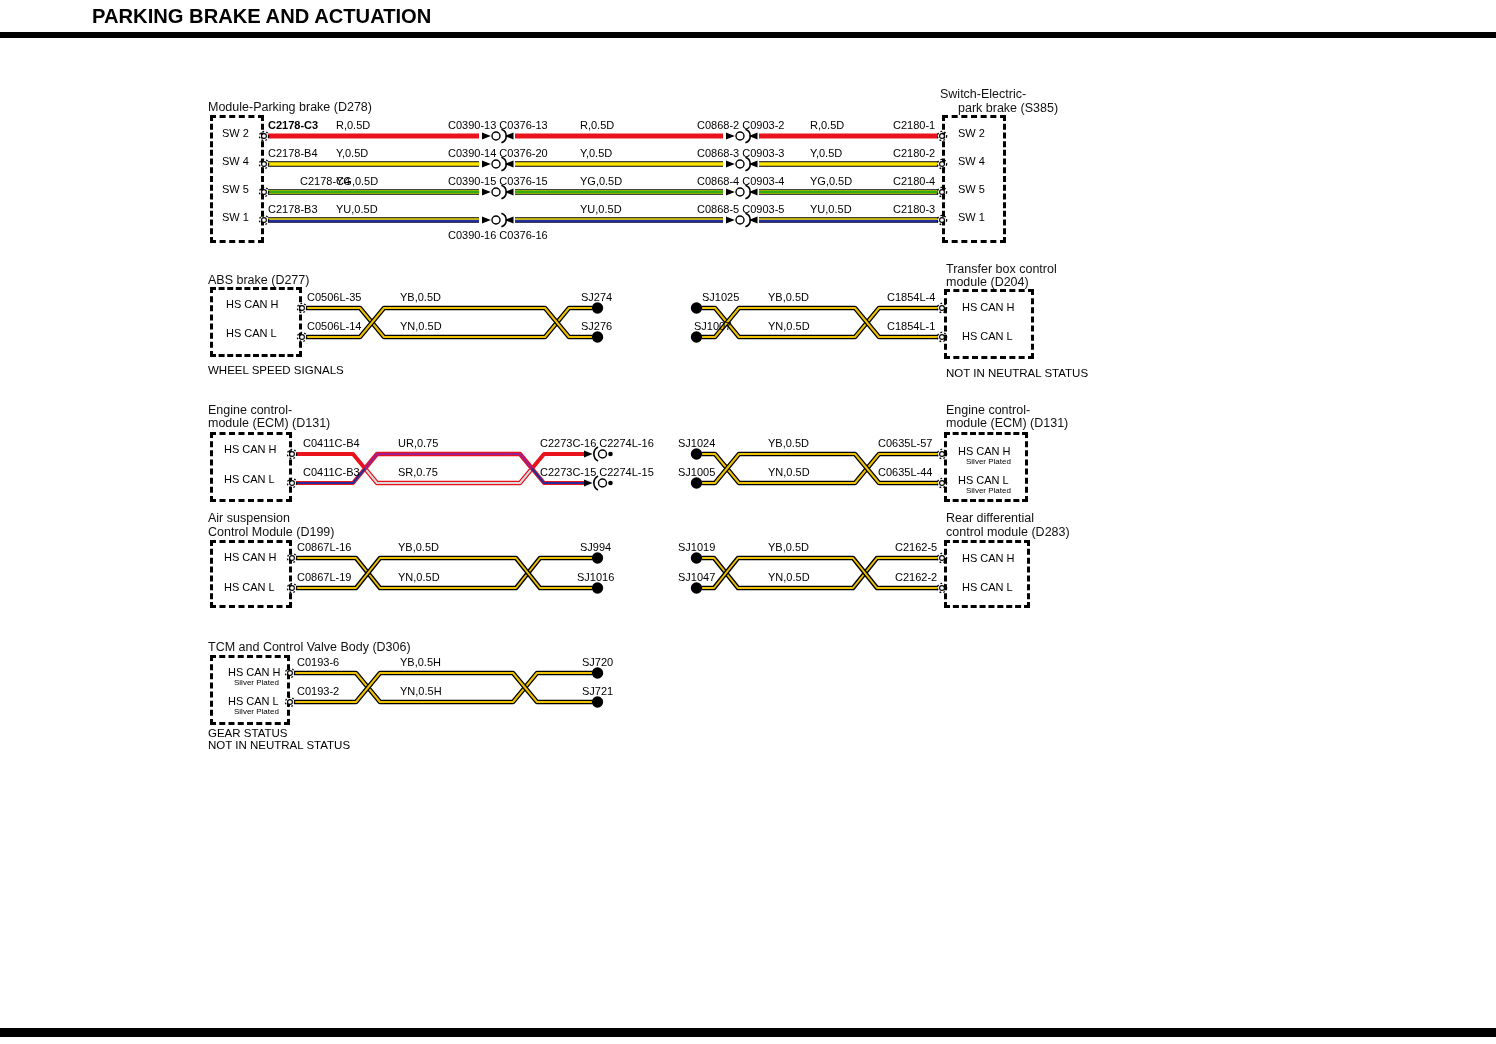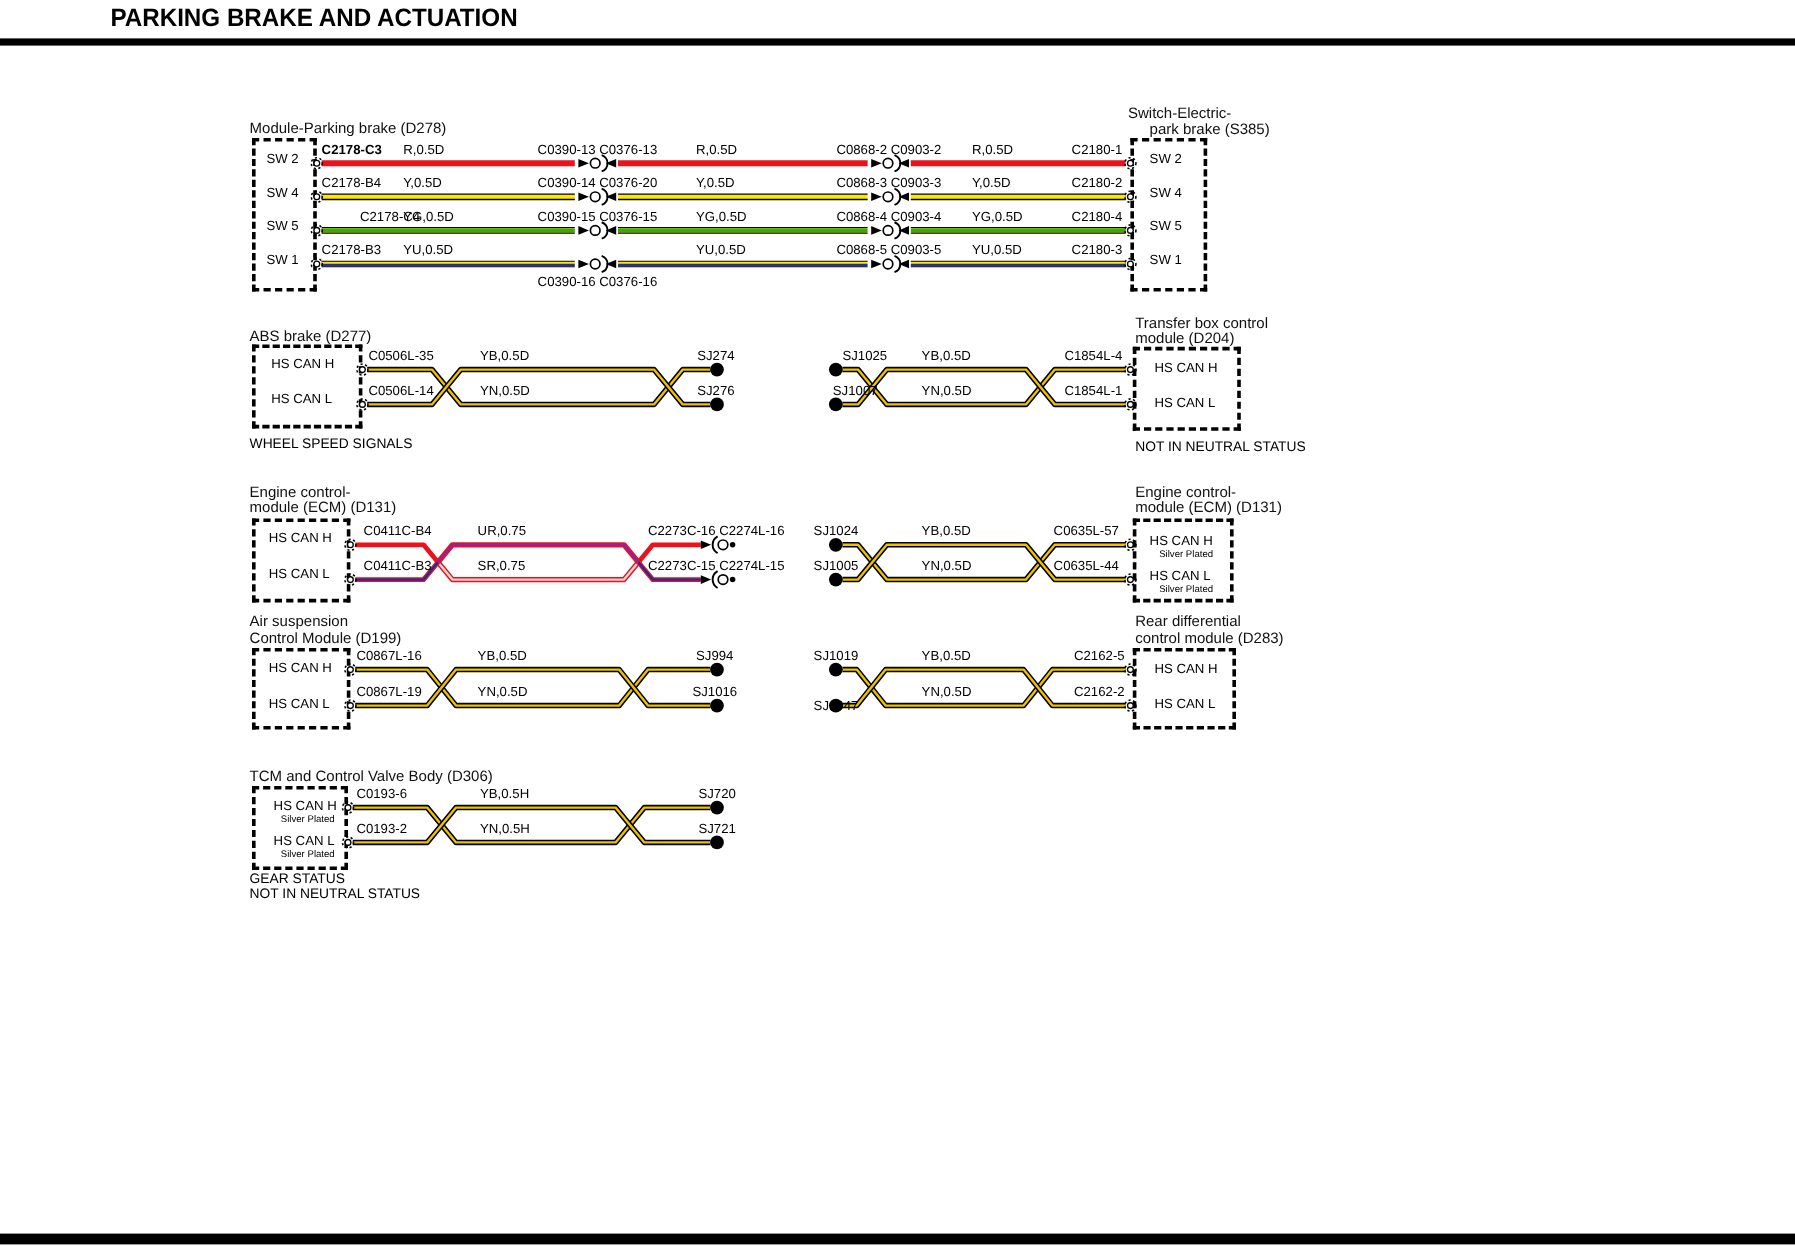--- a/index.html
+++ b/index.html
@@ -287,21 +287,21 @@
 <div class="lbl" style="left:580px;top:541px;">SJ994</div>
 <div class="lbl" style="left:297px;top:571px;">C0867L-19</div>
 <div class="lbl" style="left:398px;top:571px;">YN,0.5D</div>
 <div class="lbl" style="left:577px;top:571px;">SJ1016</div>
 
 <div class="ttl" style="left:946px;top:512px;">Rear differential</div>
 <div class="ttl" style="left:946px;top:526px;">control module (D283)</div>
 <div class="lbl" style="left:678px;top:541px;">SJ1019</div>
 <div class="lbl" style="left:768px;top:541px;">YB,0.5D</div>
 <div class="lbl" style="left:895px;top:541px;">C2162-5</div>
-<div class="lbl" style="left:678px;top:583px;text-align:center;">SJ1047</div>
+<div class="lbl" style="left:678px;top:571px;text-align:center;">SJ1047</div>
 <div class="lbl" style="left:768px;top:571px;">YN,0.5D</div>
 <div class="lbl" style="left:895px;top:571px;">C2162-2</div>
 <div class="lbl" style="left:962px;top:552px;">HS CAN H</div>
 <div class="lbl" style="left:962px;top:581px;">HS CAN L</div>
 
 <div class="ttl" style="left:208px;top:641px;">TCM and Control Valve Body (D306)</div>
 <div class="lbl" style="left:228px;top:666px;">HS CAN H</div>
 <div class="sub" style="left:234px;top:679px;">Silver Plated</div>
 <div class="lbl" style="left:228px;top:695px;">HS CAN L</div>
 <div class="sub" style="left:234px;top:708px;">Silver Plated</div>

